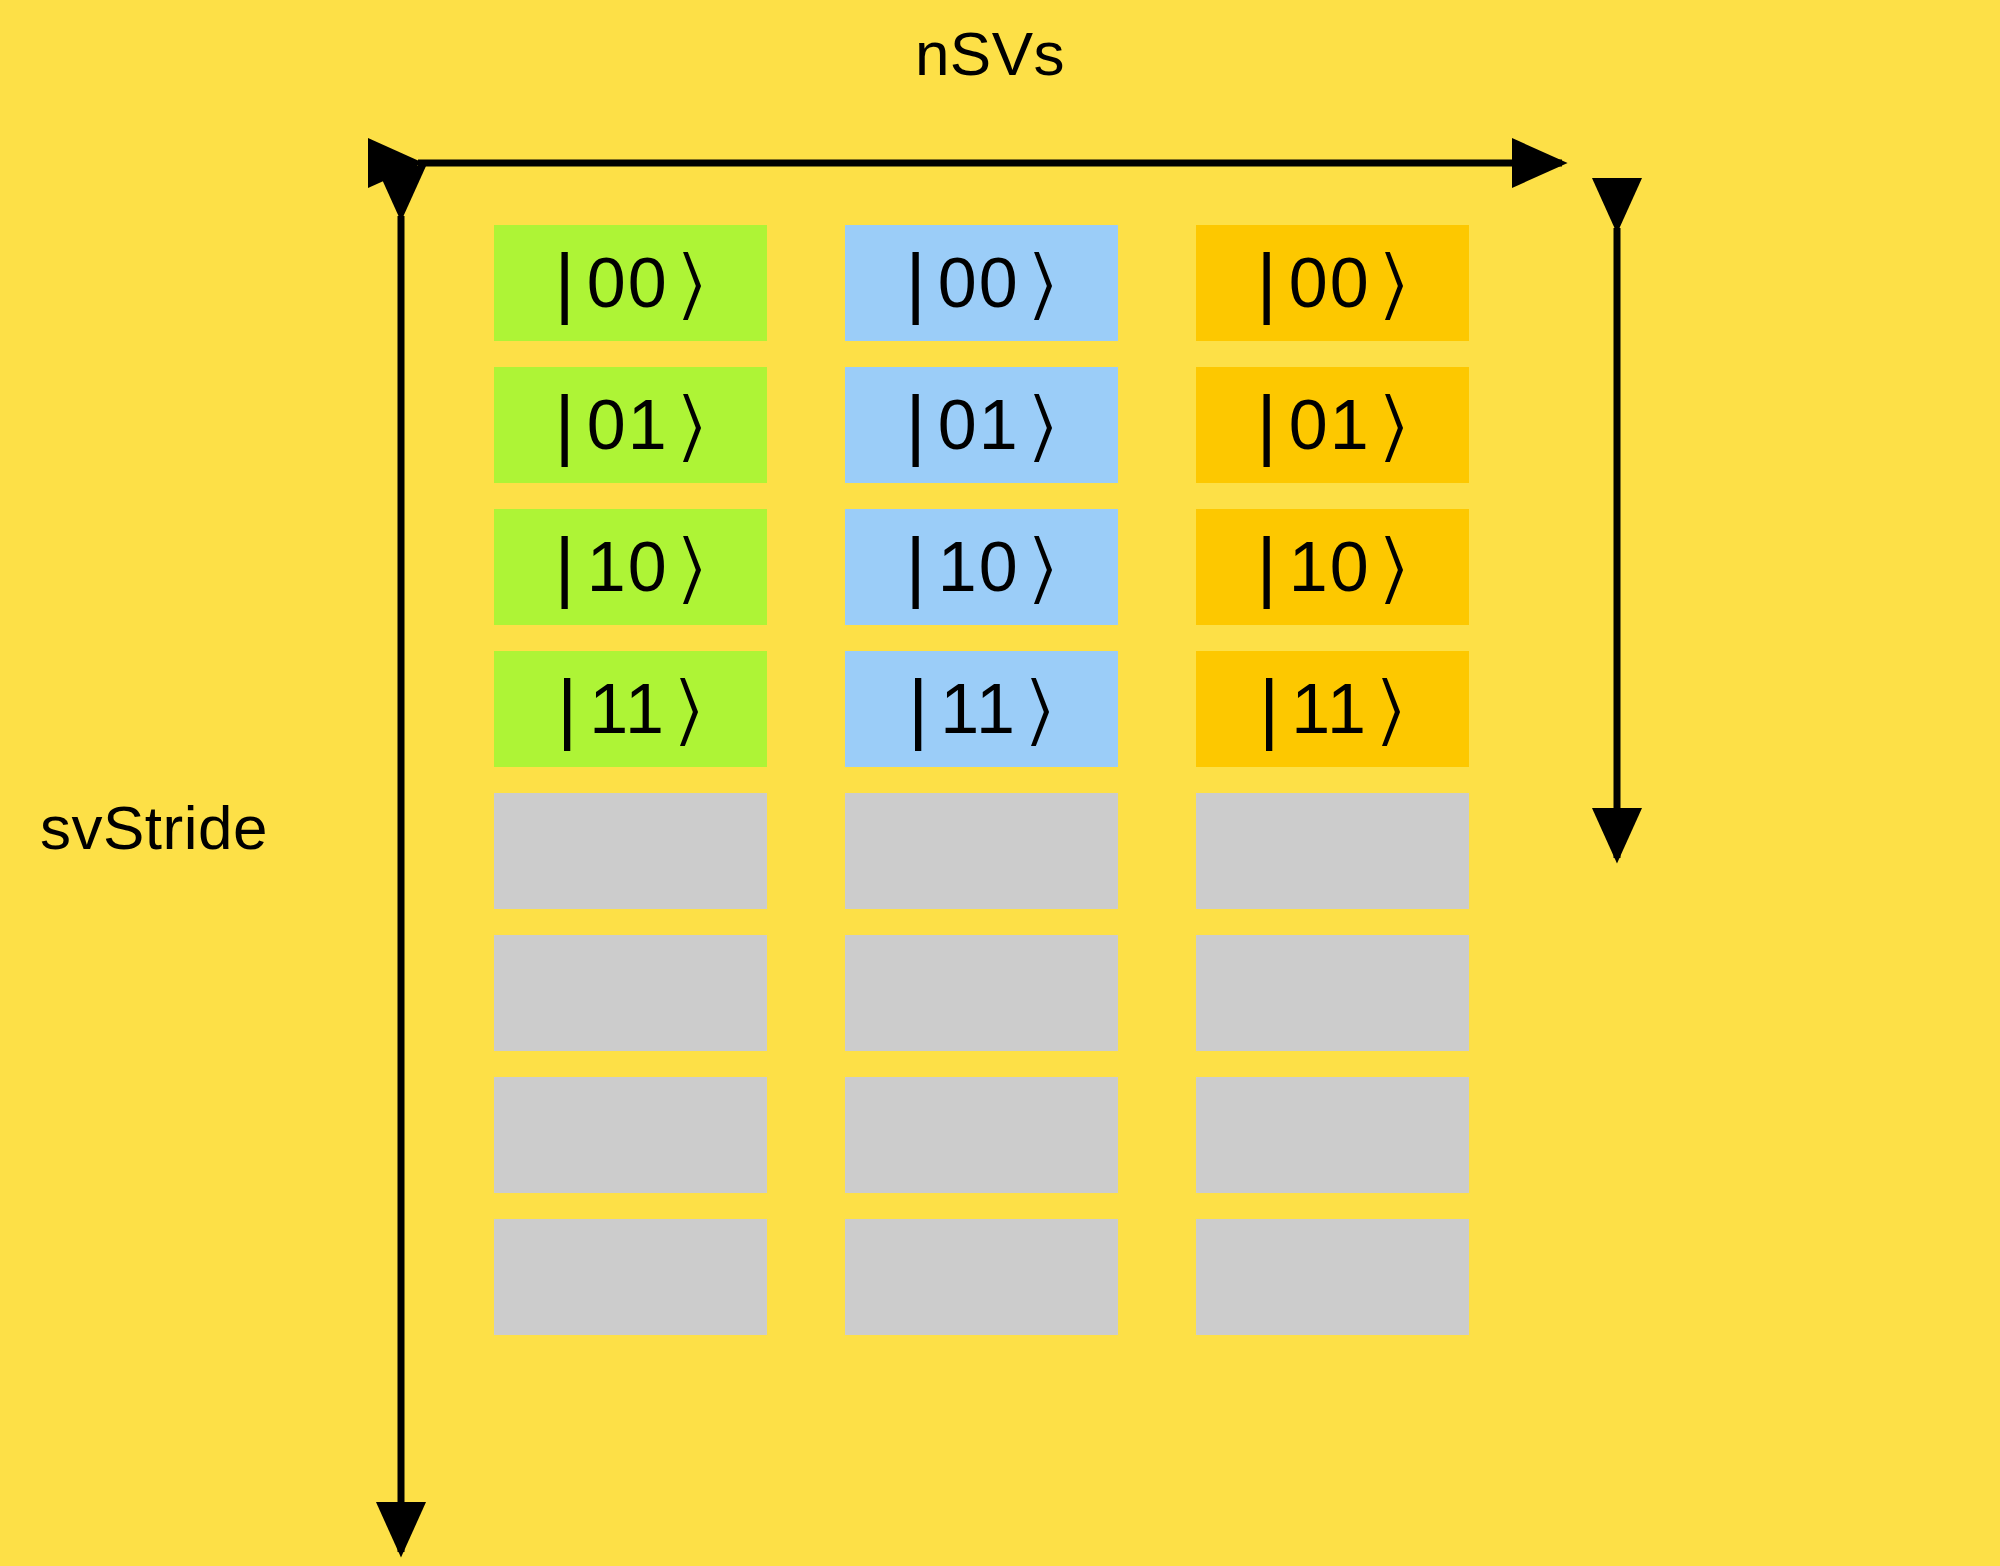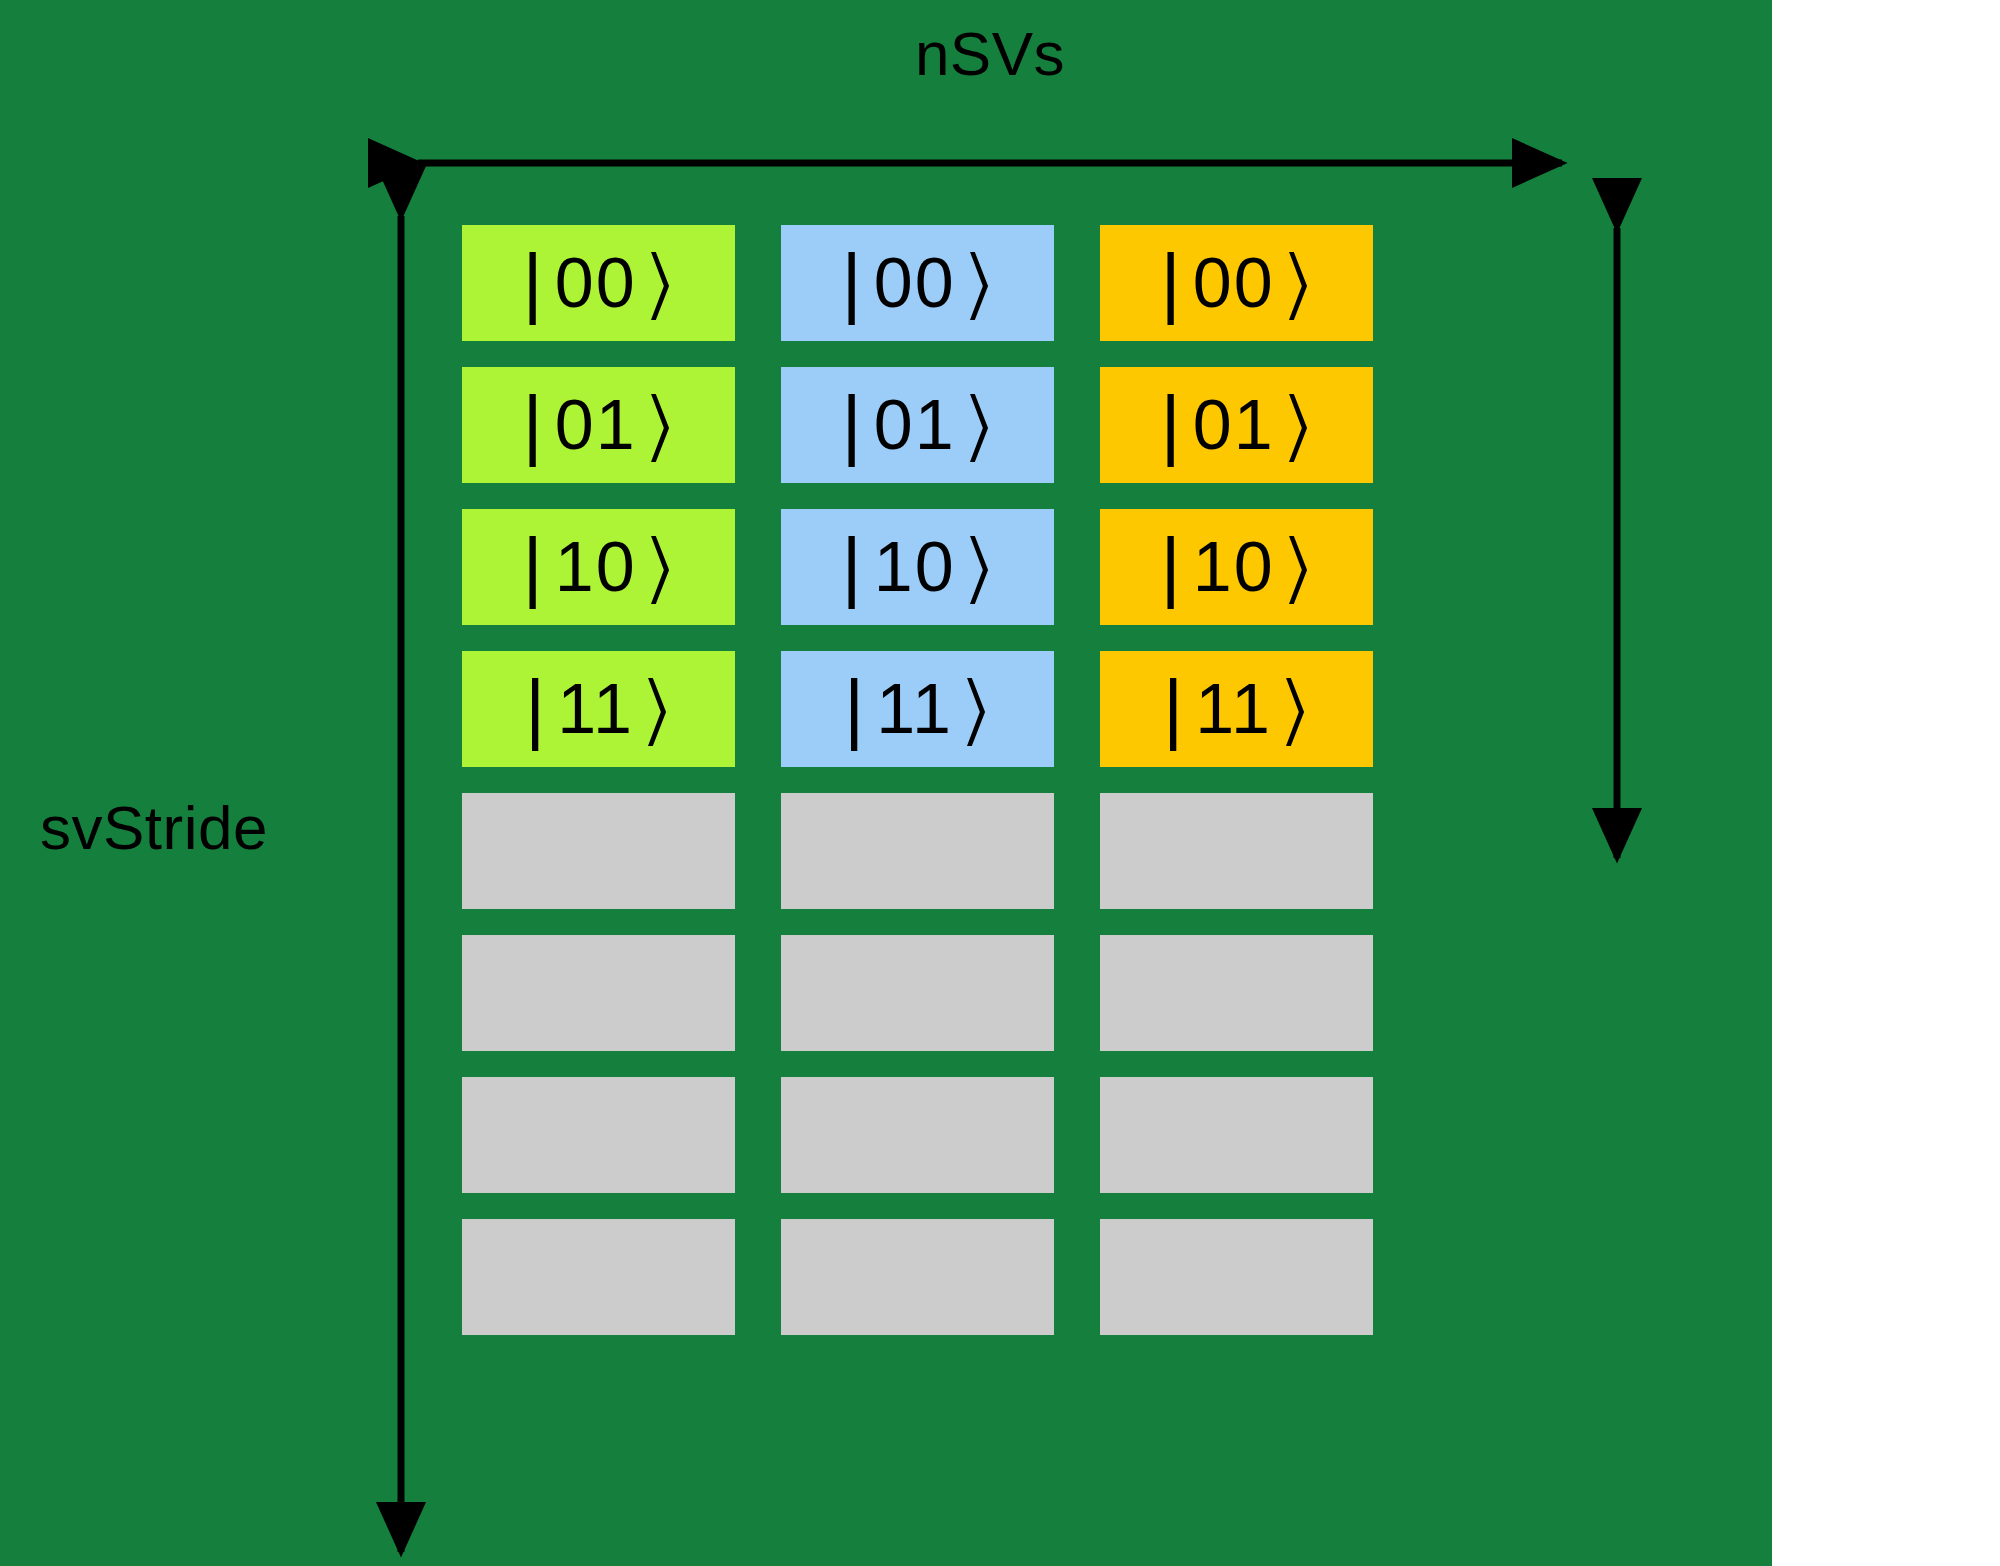--- a/index.html
+++ b/index.html
@@ -8,23 +8,23 @@
     padding: 0;
     background: #ffffff;
   }
   body {
     font-family: "Liberation Sans", sans-serif;
     color: #000000;
   }
 
   #canvas {
     position: relative;
-    width: 1772px;
+    width: 2000px;
     height: 1566px;
-    background: #15803d;
+    background: #fde047;
     overflow: hidden;
   }
 
   
   .label {
     position: absolute;
     white-space: nowrap;
     color: #000;
     font-weight: 400;
   }
@@ -87,20 +87,21 @@
     gap: 46px;
     margin-bottom: 26px;
   }
   .cell {
     width: 273px;
     height: 116px;
     display: flex;
     align-items: center;
     justify-content: center;
     box-sizing: border-box;
+    margin-left: 32px;
   }
   .cell-label {
     font-size: 70px;
     line-height: 1;
     color: #000;
     letter-spacing: 2px;
     display: inline-block;
     transform: translateY(-3px);
   }
   .ket-bar {

